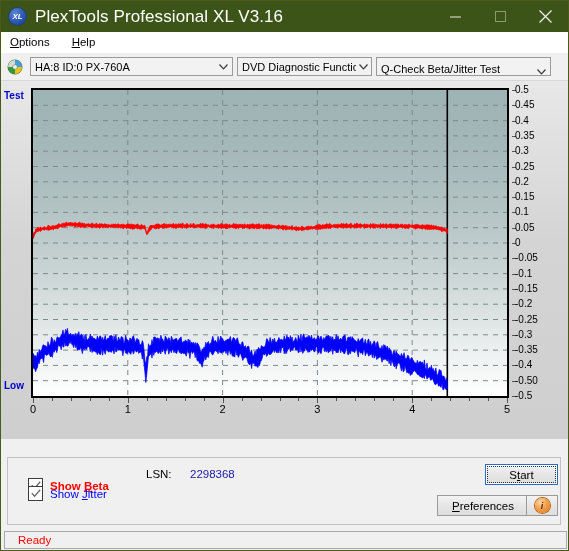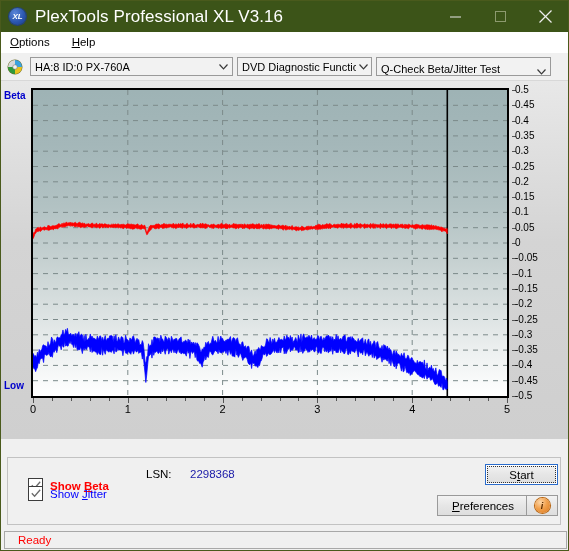--- a/index.html
+++ b/index.html
@@ -400,21 +400,21 @@
       <span class="combo-label">Q-Check Beta/Jitter Test</span>
       <span class="combo-arrow">
         <svg width="9" height="6" viewBox="0 0 9 6">
             <polyline points="0.5,0.5 4.5,4.8 8.5,0.5" fill="none" stroke="#3a3a3a" stroke-width="1.2"></polyline>
           </svg>
       </span>
     </div>
   </div>
 
   <div class="chart-panel">
-    <div class="label-high">Beta</div>
+    <div class="label-high">Test</div>
     <div class="label-low">Low</div>
 
     <div class="plot-frame">
       <svg class="grid-layer" id="grid-svg" viewBox="0 0 474 306" preserveAspectRatio="none">
           <line x1="0" y1="15.3" x2="474" y2="15.3" stroke="#7c8a8a" stroke-width="1" stroke-dasharray="5,5"></line>
           <line x1="0" y1="30.6" x2="474" y2="30.6" stroke="#7c8a8a" stroke-width="1" stroke-dasharray="5,5"></line>
           <line x1="0" y1="45.9" x2="474" y2="45.9" stroke="#7c8a8a" stroke-width="1" stroke-dasharray="5,5"></line>
           <line x1="0" y1="61.2" x2="474" y2="61.2" stroke="#7c8a8a" stroke-width="1" stroke-dasharray="5,5"></line>
           <line x1="0" y1="76.5" x2="474" y2="76.5" stroke="#7c8a8a" stroke-width="1" stroke-dasharray="5,5"></line>
           <line x1="0" y1="91.8" x2="474" y2="91.8" stroke="#7c8a8a" stroke-width="1" stroke-dasharray="5,5"></line>
@@ -476,21 +476,21 @@
         <div class="ylab" style="top:223.2px">-0.2</div>
         <div class="ytick" style="top:238.5px"></div>
         <div class="ylab" style="top:238.5px">-0.25</div>
         <div class="ytick" style="top:253.8px"></div>
         <div class="ylab" style="top:253.8px">-0.3</div>
         <div class="ytick" style="top:269.1px"></div>
         <div class="ylab" style="top:269.1px">-0.35</div>
         <div class="ytick" style="top:284.4px"></div>
         <div class="ylab" style="top:284.4px">-0.4</div>
         <div class="ytick" style="top:299.7px"></div>
-        <div class="ylab" style="top:299.7px">-0.45</div>
+        <div class="ylab" style="top:299.7px">-0.50</div>
         <div class="ytick" style="top:315.0px"></div>
         <div class="ylab" style="top:315.0px">-0.5</div>
       </div>
     <div class="xlabels" id="xlabels">
         <div class="xtick" style="left:32.0px;height:5px"></div>
         <div class="xtick" style="left:51.0px;height:3px"></div>
         <div class="xtick" style="left:69.9px;height:3px"></div>
         <div class="xtick" style="left:88.9px;height:3px"></div>
         <div class="xtick" style="left:107.8px;height:3px"></div>
         <div class="xtick" style="left:126.8px;height:5px"></div>

